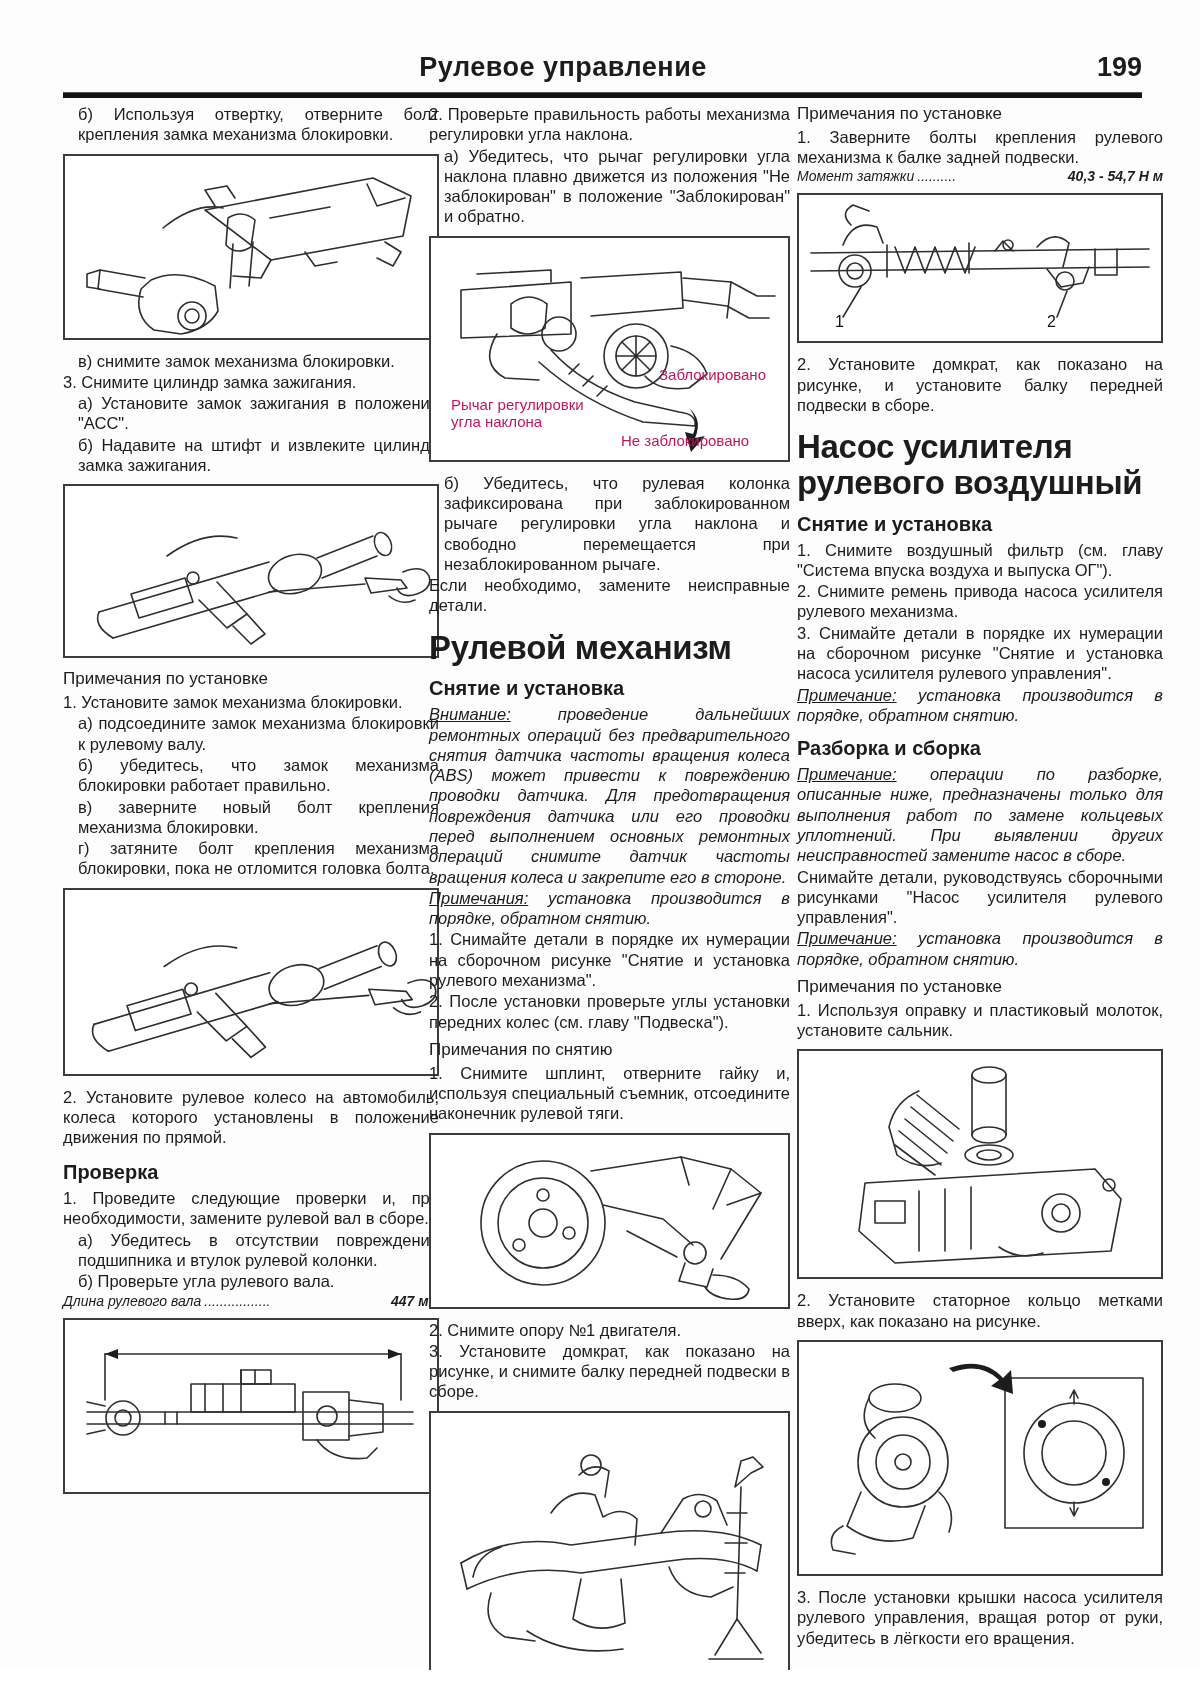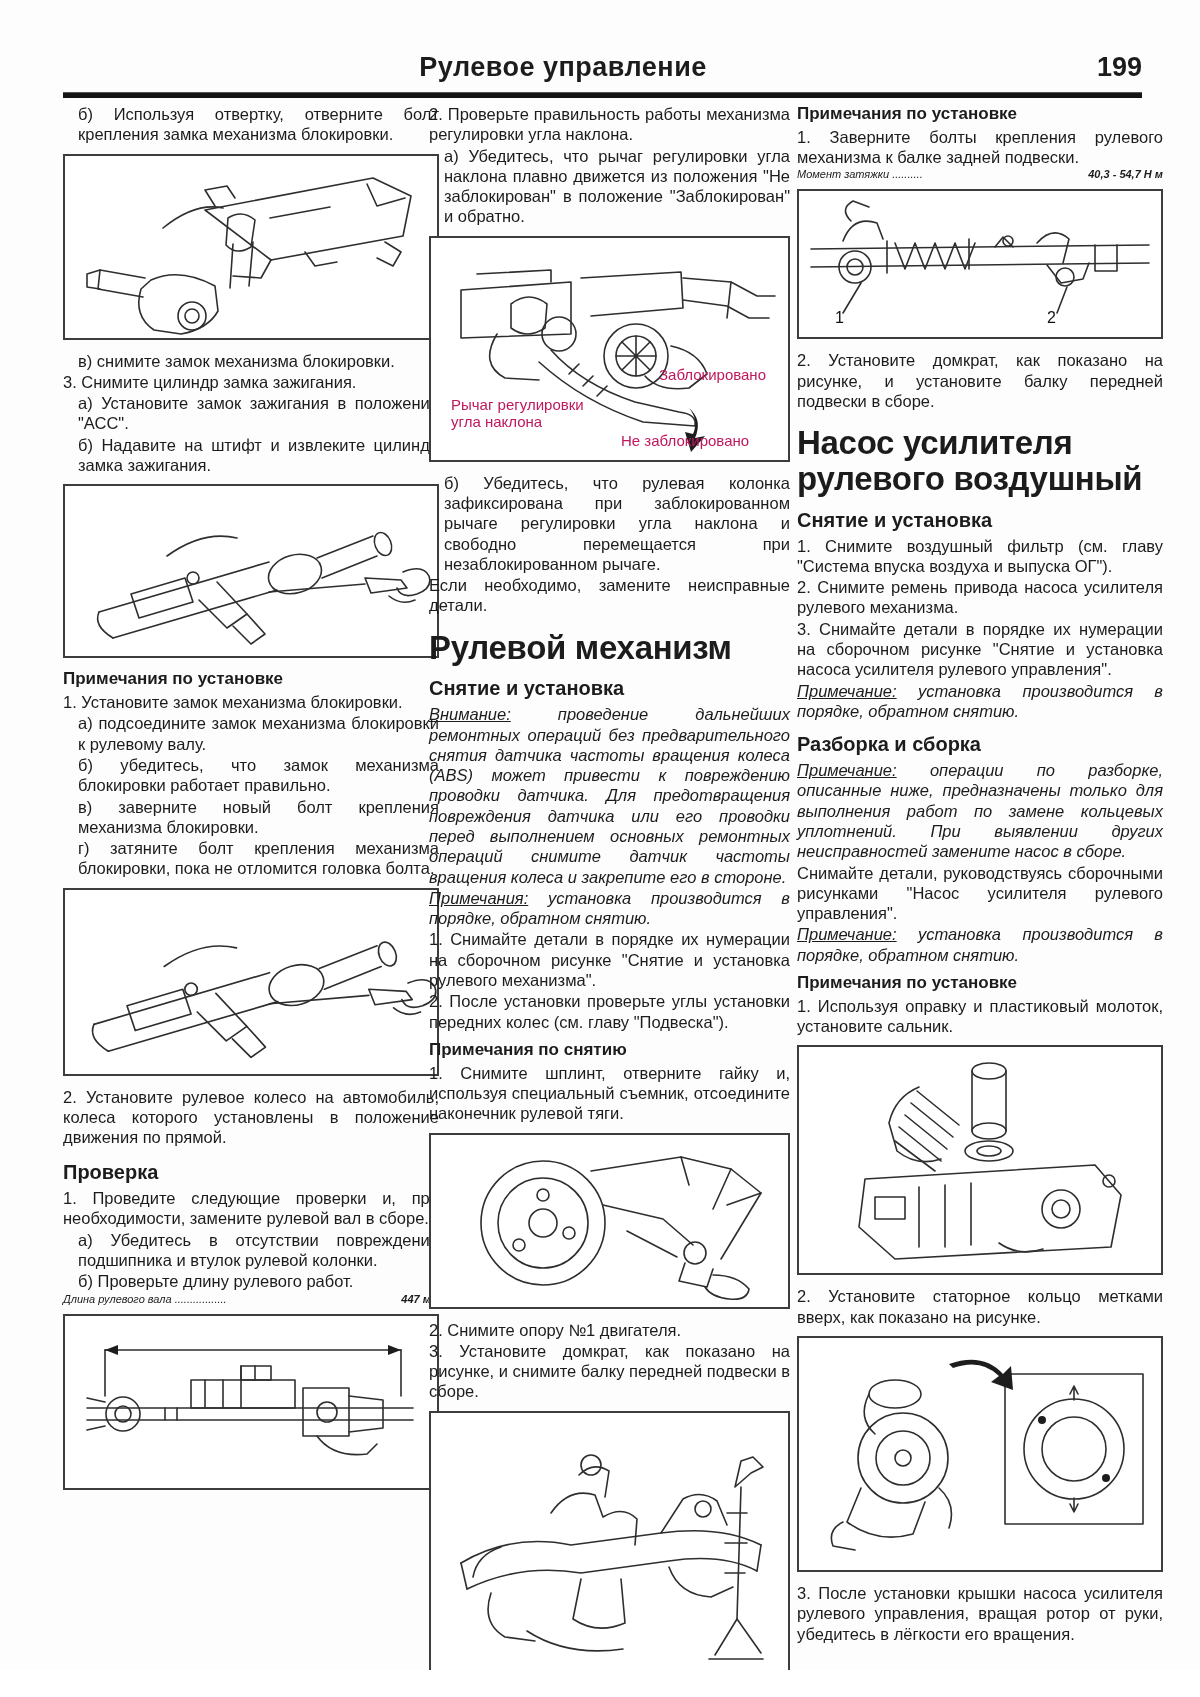--- a/index.html
+++ b/index.html
@@ -17,22 +17,22 @@
   .col{position:absolute;top:104px;}
   #col1{left:63px;width:376px;}
   #col2{left:429px;width:361px;}
   #col3{left:797px;width:366px;}
   p{margin:0 0 1px 0;font-size:16.5px;line-height:1.23;text-align:justify;}
   .ind{padding-left:15px;}
   .it{font-style:italic;}
   .u{text-decoration:underline;}
   .h-big{font-size:33px;font-weight:bold;line-height:1.08;margin:14px 0 6px 0;letter-spacing:-0.3px;}
   .h-sub{font-size:20px;font-weight:bold;margin:12px 0 4px 0;}
-  .h-min{font-size:17px;font-weight:bold;margin:8px 0 2px 0;text-align:left;}
-  .spec{display:flex;align-items:baseline;font-size:11px;font-style:italic;margin:0 0;}
+  .h-min{font-size:17px;font-weight:normal;margin:8px 0 2px 0;text-align:left;}
+  .spec{display:flex;align-items:baseline;font-size:14px;font-style:italic;margin:0 0;}
   .spec .dots{flex:1;overflow:hidden;white-space:nowrap;padding:0 3px;}
   .spec .val{font-weight:bold;white-space:nowrap;}
   
   .fig{position:relative;border:2px solid #3c3c3c;background:#fff;margin:9px 0 11px 0;}
   .fig svg{display:block;width:100%;height:100%;}
   .fig-label{position:absolute;font-size:15px;line-height:1.15;color:#be185d;}
   .callout{position:absolute;font-size:16px;color:#111;}
   .ln{fill:none;stroke:#2e2e2e;stroke-width:1.6;stroke-linejoin:round;stroke-linecap:round;}
   .thick{fill:#1d1d1d;stroke:none;}
 </style>
@@ -117,21 +117,21 @@
     <div class="fig" style="height:184px">
       <svg viewBox="0 0 360 170">
         <use href="#sym-column"></use>
       </svg>
     </div>
 
     <p>2. Установите рулевое колесо на автомобиль, колеса которого установлены в положение движения по прямой.</p>
     <p class="h-sub">Проверка</p>
     <p>1. Проведите следующие проверки и, при необходимости, замените рулевой вал в сборе.</p>
     <p class="ind">а) Убедитесь в отсутствии повреждений подшипника и втулок рулевой колонки.</p>
-    <p class="ind">б) Проверьте длину рулевого работ.</p>
+    <p class="ind">б) Проверьте угла рулевого вала.</p>
     <div class="spec">
       <span>Длина рулевого вала</span>
       <span class="dots">.................</span>
       <span class="val">447 мм</span>
     </div>
 
     <div class="fig" style="height:172px">
       <svg viewBox="0 0 372 172">
         <g class="ln">
           <path d="M40 34 L336 34"></path>

